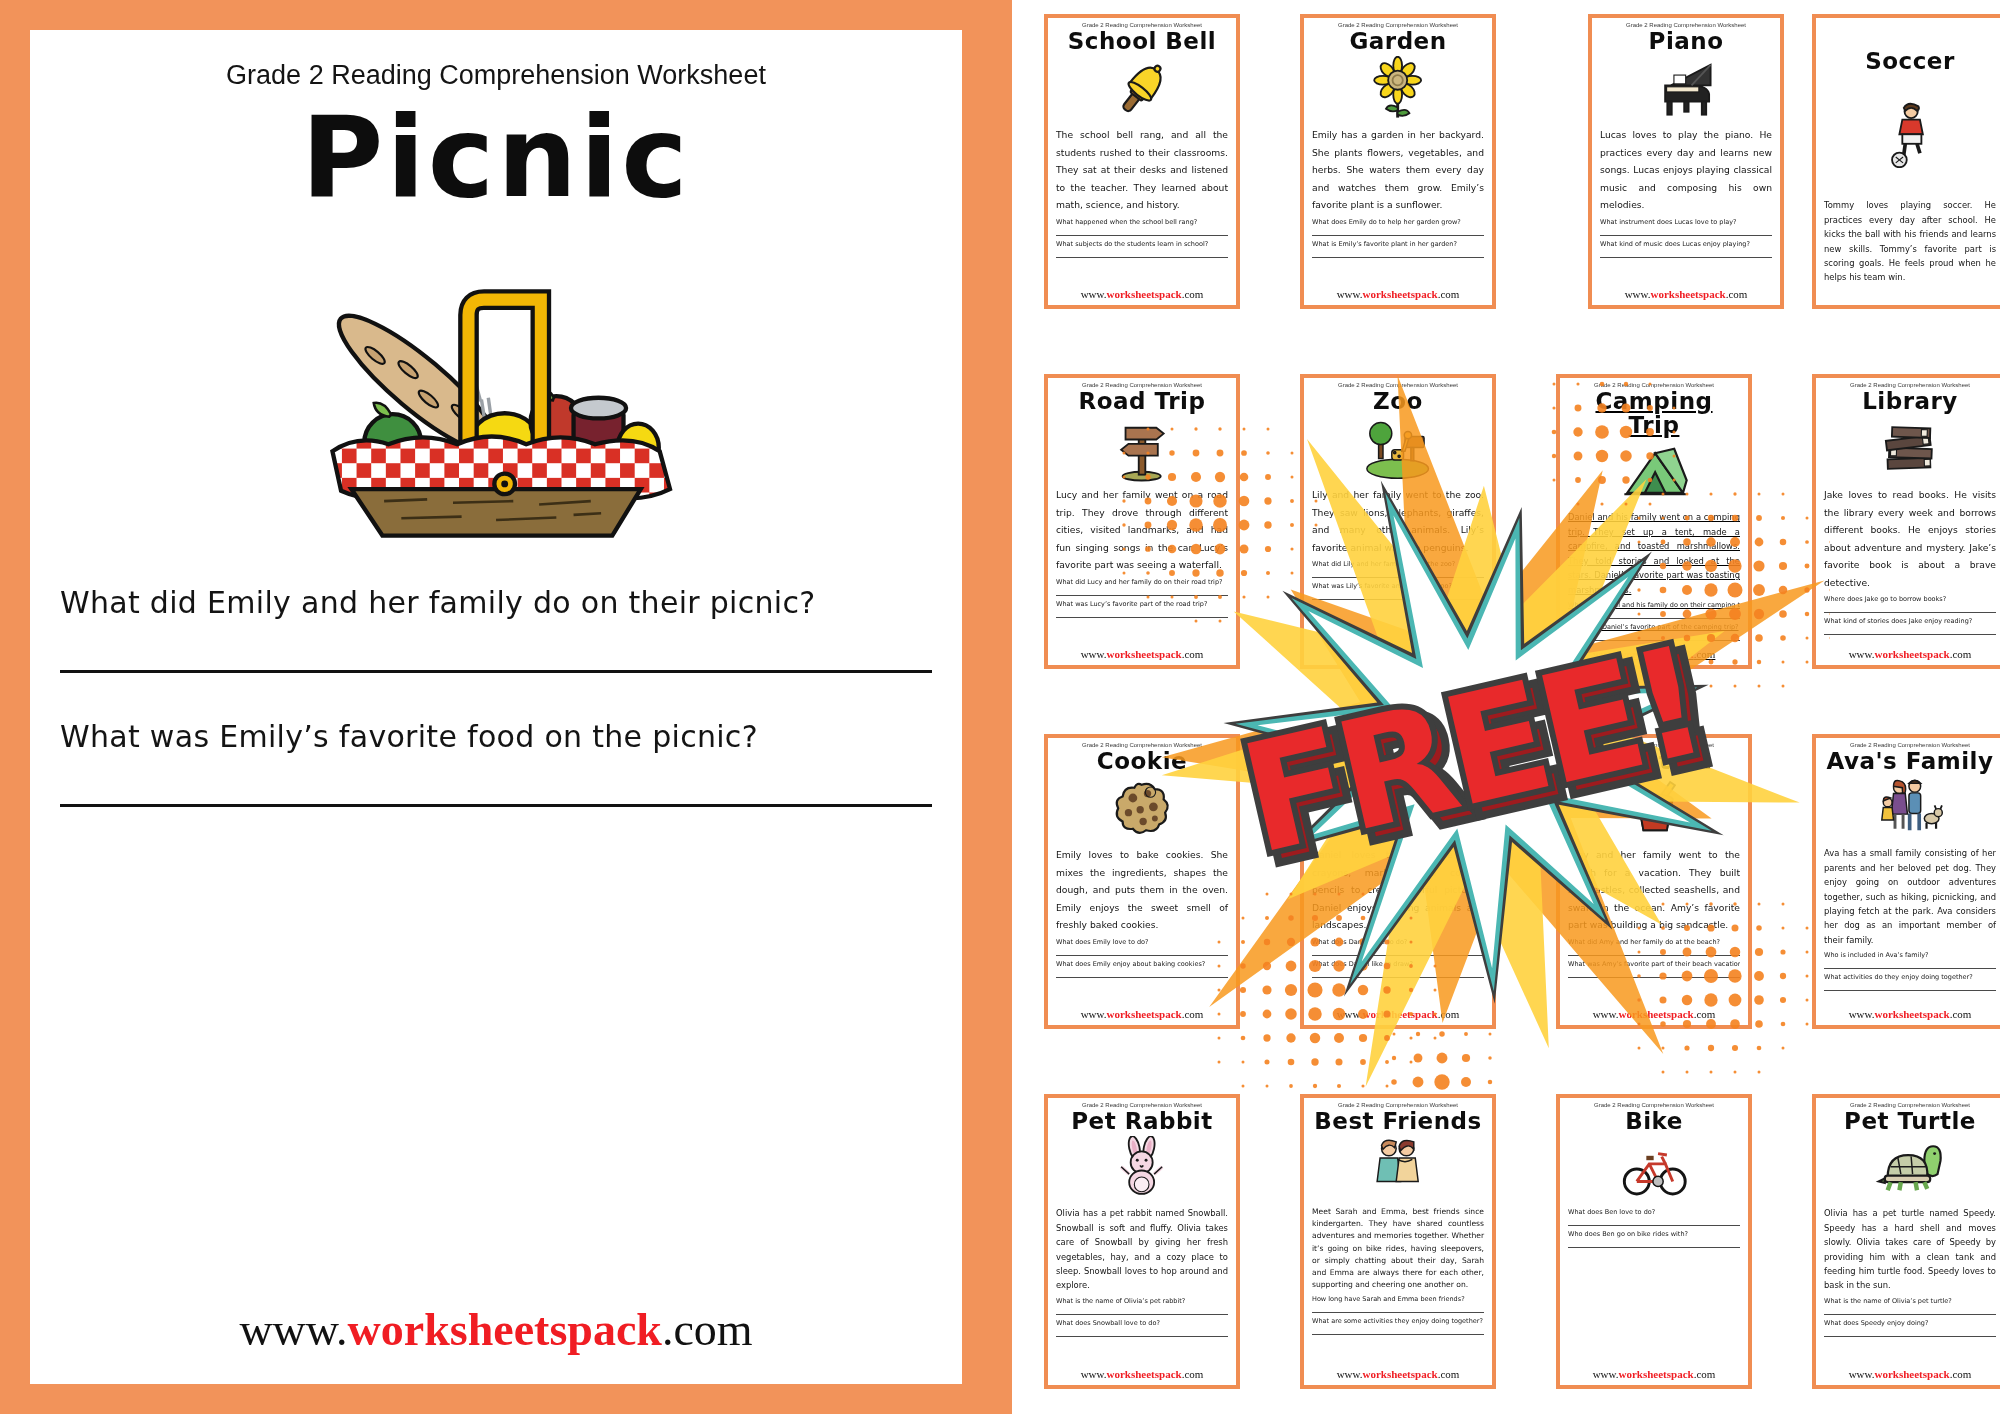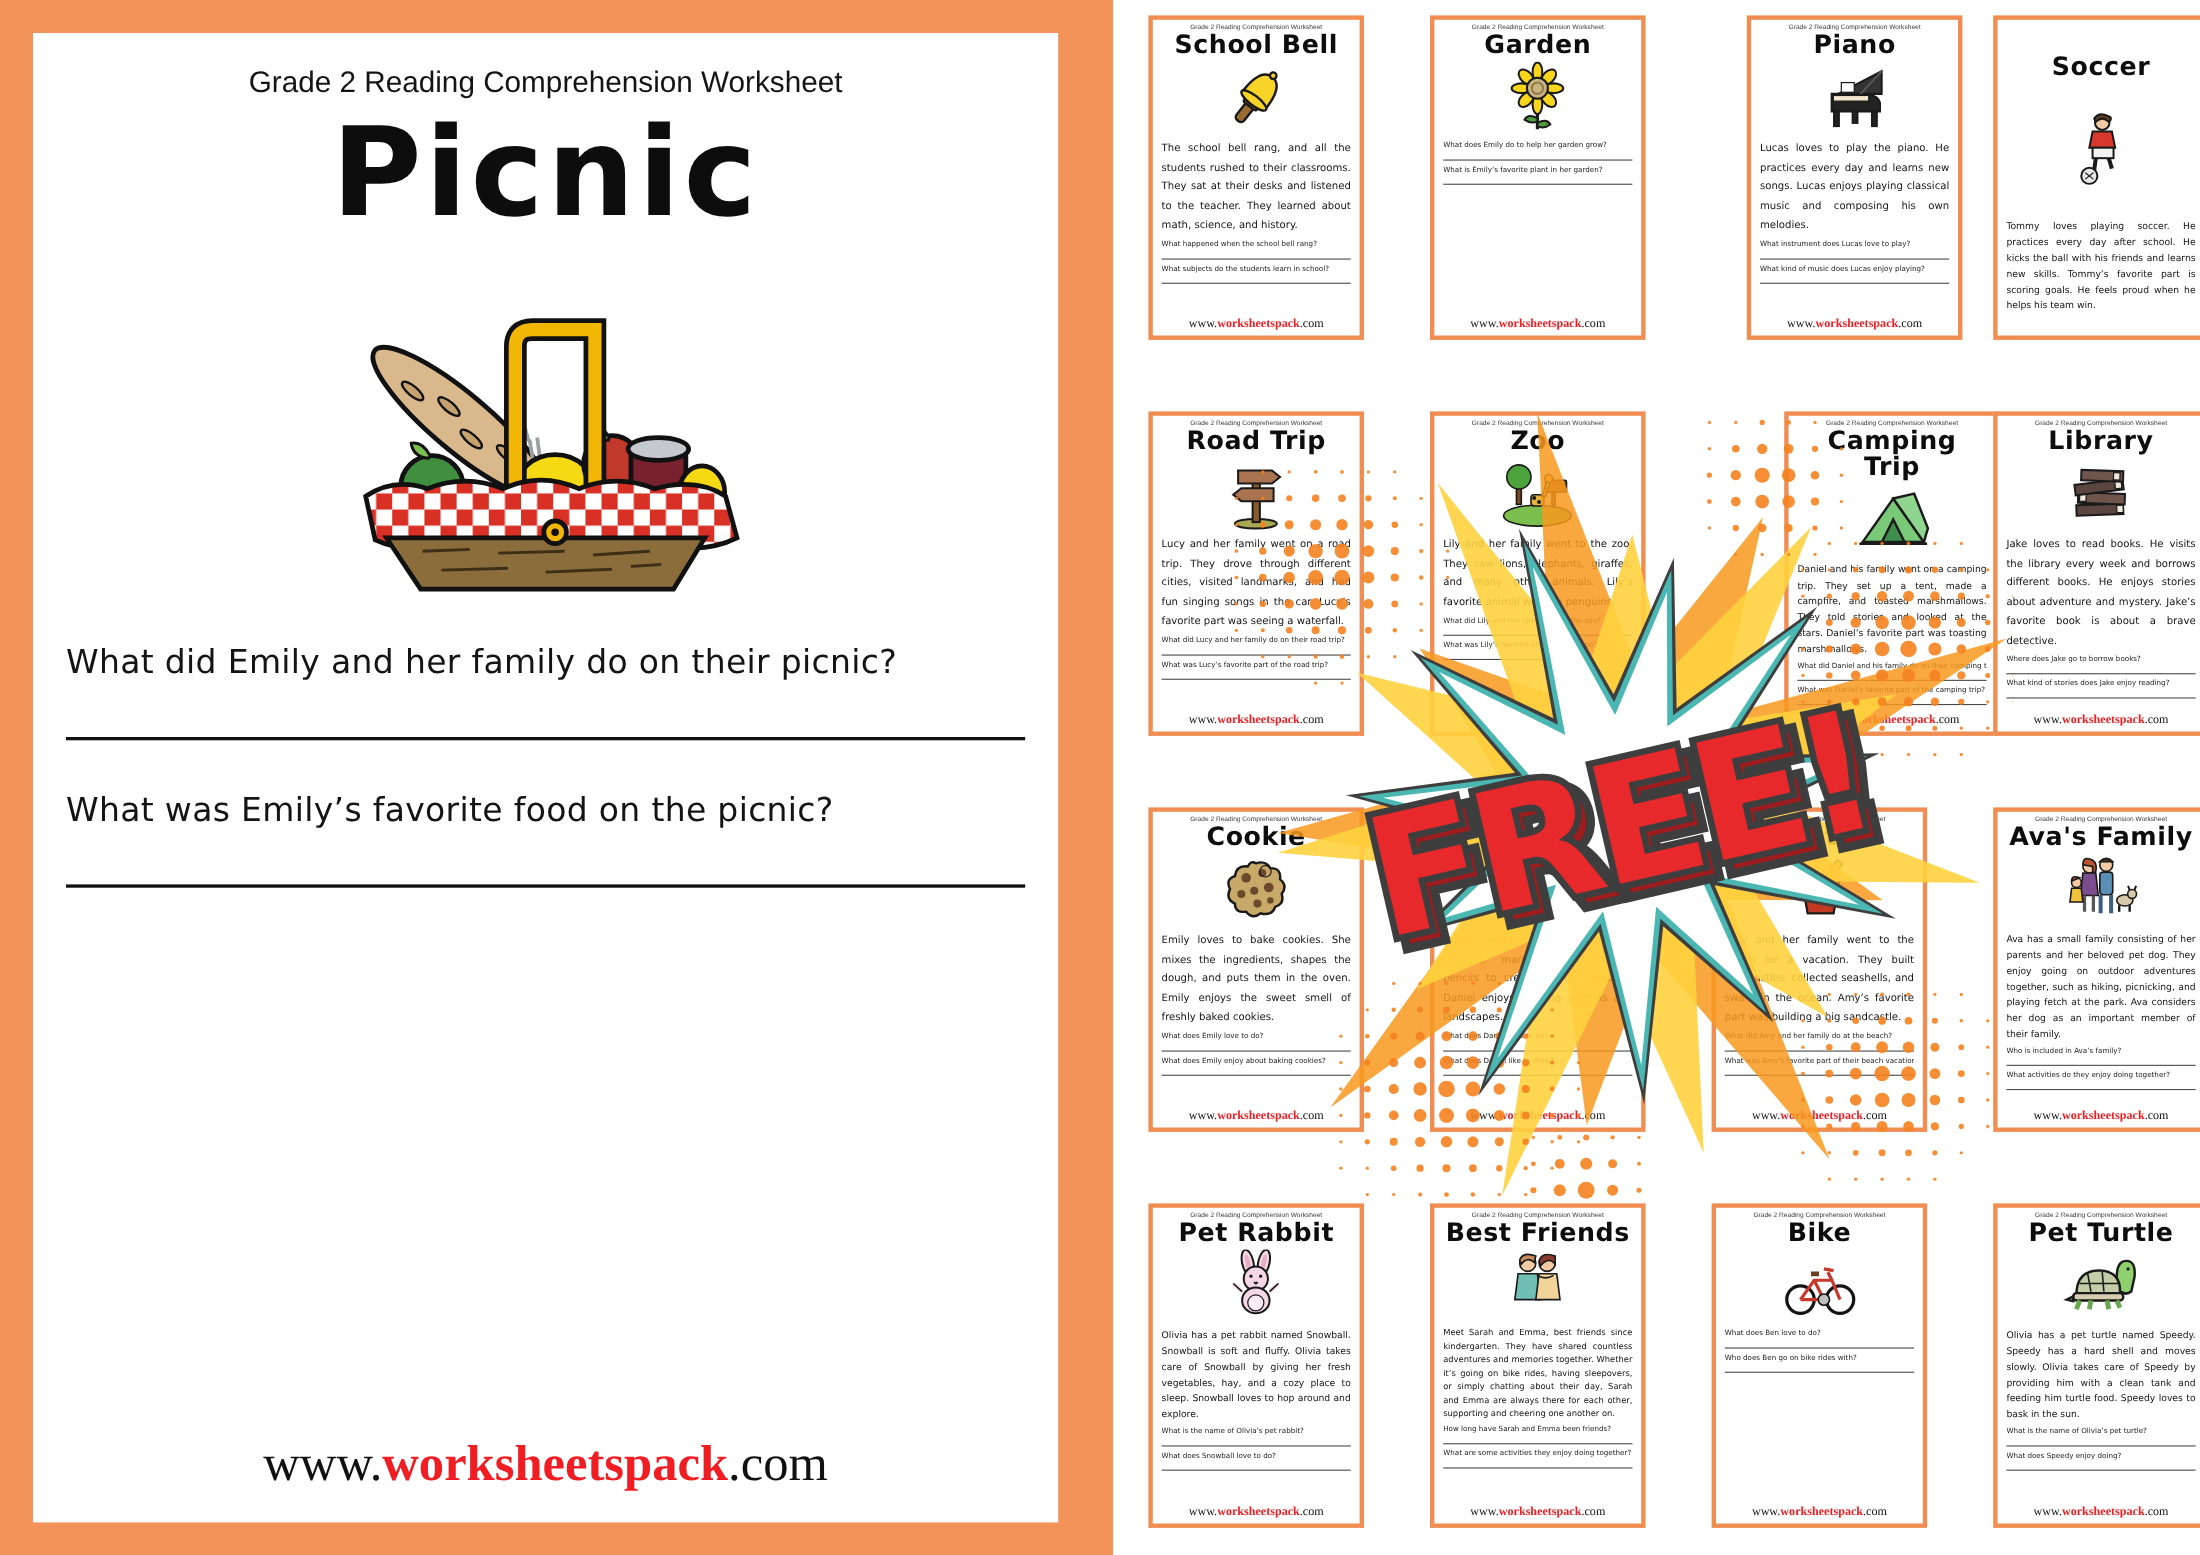--- a/index.html
+++ b/index.html
@@ -140,20 +140,21 @@
                 <ellipse cx="36" cy="19" rx="7" ry="11" transform="rotate(-45 36 19)"></ellipse>
                 <ellipse cx="64" cy="19" rx="7" ry="11" transform="rotate(45 64 19)"></ellipse>
                 <ellipse cx="36" cy="47" rx="7" ry="11" transform="rotate(45 36 47)"></ellipse>
                 <ellipse cx="64" cy="47" rx="7" ry="11" transform="rotate(-45 64 47)"></ellipse>
               </g>
               <circle cx="50" cy="33" r="13" fill="#CBB57E"></circle>
               <circle cx="50" cy="33" r="7" fill="none" stroke="#8F7B4C"></circle>
             </g>
           </svg>
         </div>
+    <p class="card-passage" style="font-size: 9.2px; line-height: 1.9;">Emily has a garden in her backyard. She plants flowers, vegetables, and herbs. She waters them every day and watches them grow. Emily’s favorite plant is a sunflower.</p>
     <div class="card-q">What does Emily do to help her garden grow?</div>
     <div class="card-line"></div>
     <div class="card-q">What is Emily’s favorite plant in her garden?</div>
     <div class="card-line"></div>
     <div class="card-footer">
       <span>www.</span><span class="brand">worksheetspack</span><span>.com</span>
     </div>
   </article>
       <article class="card" style="left: 1588px; top: 14px;">
     <div class="card-header">Grade 2 Reading Comprehension Worksheet</div>
@@ -249,21 +250,21 @@
         </div>
     <p class="card-passage" style="font-size: 9.2px; line-height: 1.9;">Lily and her family went to the zoo. They saw lions, elephants, giraffes, and many other animals. Lily’s favorite animal was the penguins.</p>
     <div class="card-q">What did Lily and her family see at the zoo?</div>
     <div class="card-line"></div>
     <div class="card-q">What was Lily’s favorite animal at the zoo?</div>
     <div class="card-line"></div>
     <div class="card-footer">
       <span>www.</span><span class="brand">worksheetspack</span><span>.com</span>
     </div>
   </article>
-      <article class="card" style="left: 1622px; top: 374px;">
+      <article class="card" style="left: 1556px; top: 374px; text-decoration: underline;">
     <div class="card-header">Grade 2 Reading Comprehension Worksheet</div>
     <h3 class="card-title">Camping Trip</h3>
     <div class="card-illo">
           <svg viewBox="0 0 100 90">
             <g stroke="#1a1a1a" stroke-width="3">
               <path d="M14 72 L52 18 L90 72 Z" fill="#79C979"></path>
               <path d="M52 18 L78 12 L95 55 L90 72 Z" fill="#8FD48F"></path>
               <path d="M38 72 L52 44 L66 72 Z" fill="#3E8E4E"></path>
               <line x1="10" y1="74" x2="94" y2="74"></line>
             </g>

